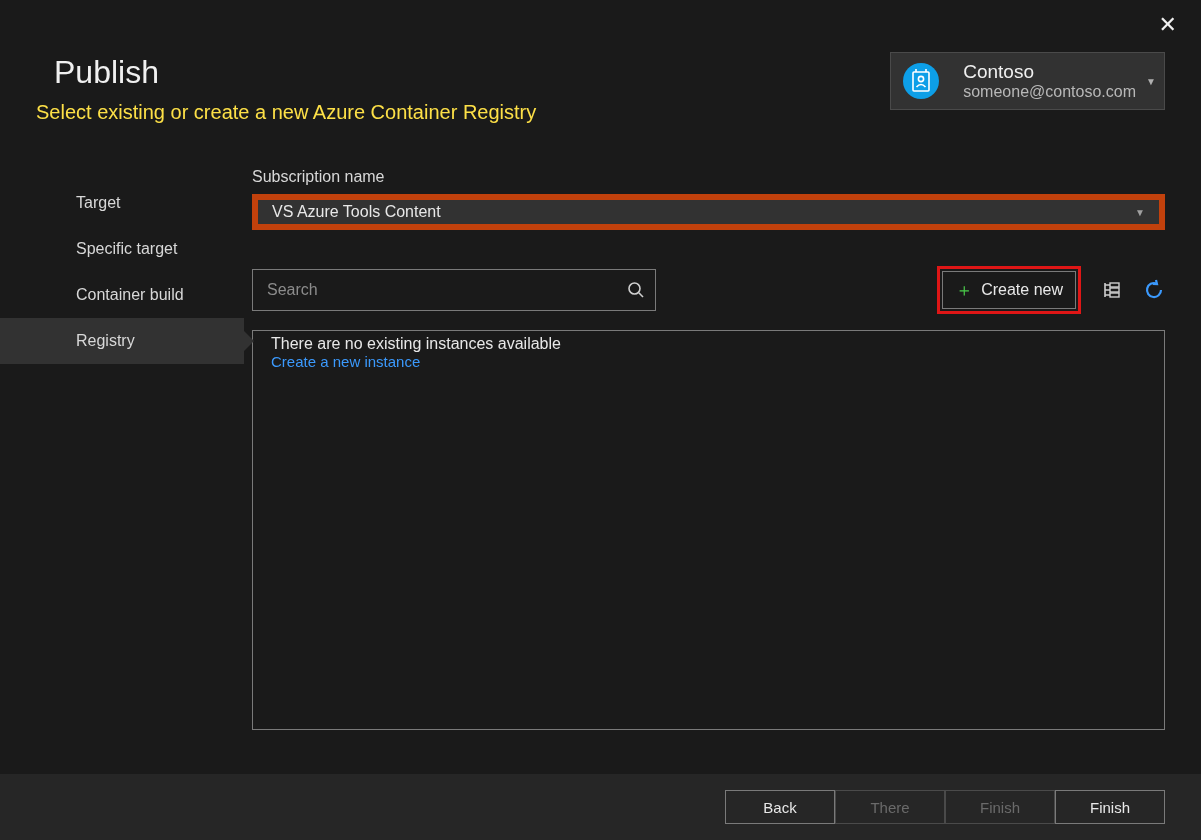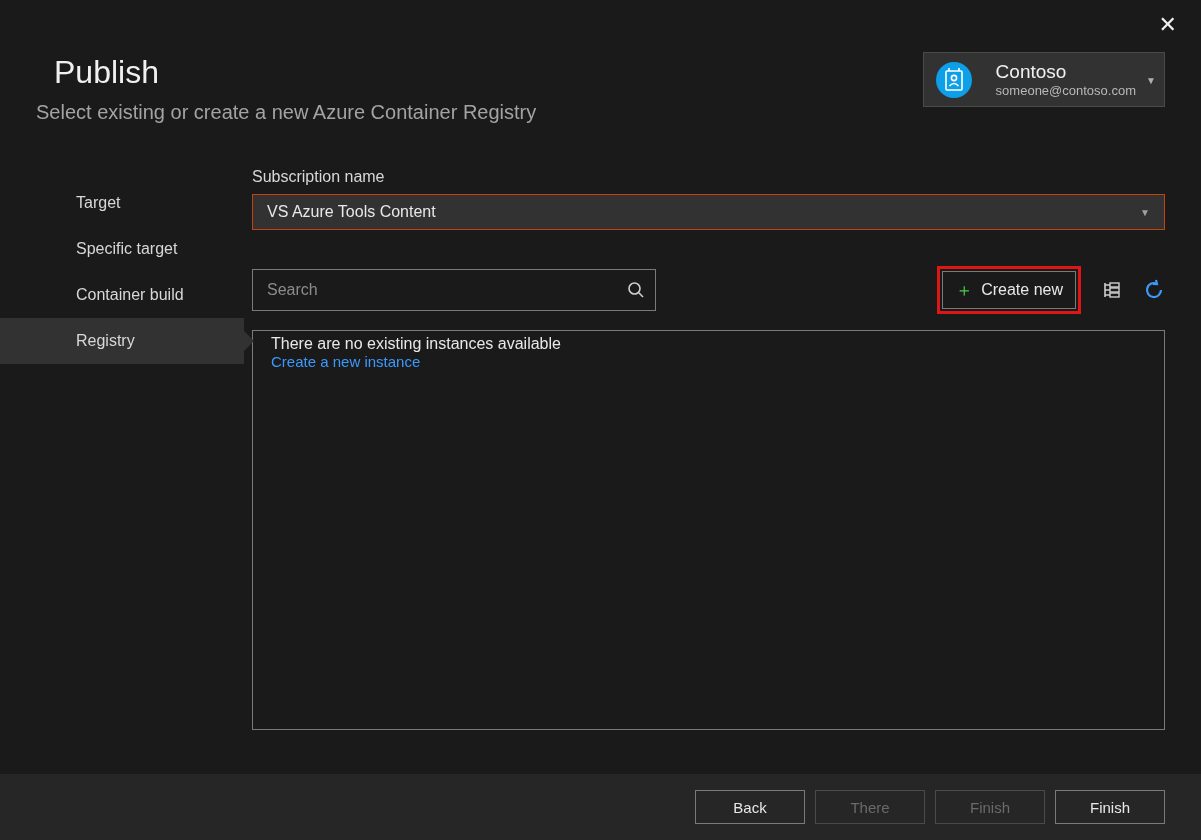--- a/index.html
+++ b/index.html
@@ -2,58 +2,58 @@
 <html><head>
 <meta charset="utf-8">
 <style>
   * { box-sizing: border-box; margin: 0; padding: 0; }
   html, body { width: 1201px; height: 840px; background: #1a1a1a; color: #e8e8e8; font-family: "Segoe UI", Arial, sans-serif; overflow: hidden; }
   .dialog { width: 1201px; height: 840px; position: relative; background: #1a1a1a; }
   .close-x { position: absolute; top: 12px; right: 24px; font-size: 22px; color: #f0f0f0; cursor: pointer; }
   .header { padding: 54px 36px 0 36px; display: flex; justify-content: space-between; align-items: flex-start; }
   .title-block { }
   .title { font-size: 32px; font-weight: 300; color: #f0f0f0; margin-left: 18px; }
-  .subtitle { font-size: 20px; font-weight: 300; color: #a3a3a3; margin-top: 10px; }
+  .subtitle { font-size: 20px; font-weight: 300; color: #fde047; margin-top: 10px; }
   .account-box { background: #323232; border: 1px solid #4a4a4a; display: flex; align-items: center; gap: 24px; padding: 8px 28px 8px 12px; position: relative; margin-top: -2px; }
   .account-avatar { width: 36px; height: 36px; border-radius: 50%; background: #0d9fe8; display: flex; align-items: center; justify-content: center; }
   .account-name { font-size: 19px; font-weight: 400; color: #f0f0f0; }
-  .account-email { font-size: 13px; color: #b8b8b8; margin-top: 0px; }
+  .account-email { font-size: 16px; color: #b8b8b8; margin-top: 0px; }
   .account-caret { position: absolute; right: 8px; top: 50%; transform: translateY(-50%); color: #b0b0b0; font-size: 10px; }
 
   .body { display: flex; padding: 44px 36px 0 0; }
   .sidebar { width: 244px; flex-shrink: 0; padding-top: 12px; }
   .side-item { padding: 14px 16px 14px 76px; font-size: 16px; color: #d8d8d8; cursor: pointer; position: relative; }
   .side-item.selected { background: #323232; }
   .side-item.selected::after {
     content: ""; position: absolute; right: -10px; top: 50%; transform: translateY(-50%);
     border-top: 10px solid transparent; border-bottom: 10px solid transparent; border-left: 10px solid #323232;
   }
 
   .main { flex: 1; padding-left: 8px; }
   .field-label { font-size: 16px; color: #d8d8d8; margin-bottom: 8px; }
-  .dropdown { background: #323232; border: 1px solid #c2410c; height: 36px; display: flex; align-items: center; justify-content: space-between; padding: 0 14px; font-size: 16px; color: #e8e8e8; cursor: pointer; }
+  .dropdown { background: #323232; border: 6px solid #c2410c; height: 36px; display: flex; align-items: center; justify-content: space-between; padding: 0 14px; font-size: 16px; color: #e8e8e8; cursor: pointer; }
   .dropdown .caret { font-size: 10px; color: #a0a0a0; }
 
   .row2 { display: flex; align-items: center; gap: 21px; margin-top: 36px; }
   .search-box { width: 404px; height: 42px; border: 1px solid #7a7a7a; background: #1a1a1a; display: flex; align-items: center; padding: 0 10px 0 14px; }
   .search-input { flex: 1; background: transparent; border: none; outline: none; color: #e0e0e0; font-size: 16px; }
   .search-input::placeholder { color: #8c8c8c; }
   .search-icon { color: #cfcfcf; }
   .spacer { flex: 1; }
   .create-new { display: flex; align-items: center; gap: 8px; border: 1px solid #7a7a7a; height: 38px; padding: 0 12px; font-size: 16px; color: #e8e8e8; cursor: pointer; }
   .plus { color: #4ac94a; font-size: 18px; line-height: 1; }
   .highlight-wrap { border: 3px solid #df1616; padding: 2px; }
   .tree-icon { color: #cfcfcf; cursor: pointer; }
   .refresh-icon { color: #3b99fc; cursor: pointer; }
 
   .instances { border: 1px solid #7a7a7a; margin-top: 16px; height: 400px; padding: 4px 18px; }
   .empty-msg { font-size: 16px; color: #e8e8e8; }
   .create-link { font-size: 15px; color: #3b99fc; cursor: pointer; display: inline-block; }
 
-  .footer { position: absolute; bottom: 0; left: 0; right: 0; height: 66px; background: #262626; display: flex; align-items: center; justify-content: flex-end; gap: 10px; padding: 0 36px; }
+  .footer { position: absolute; bottom: 0; left: 0; right: 0; height: 66px; background: #262626; display: flex; align-items: center; justify-content: flex-end; padding: 0 36px; }
   .btn { width: 110px; height: 34px; border: 1px solid #7a7a7a; background: transparent; color: #e8e8e8; font-size: 15px; cursor: pointer; }
   .btn.disabled { color: #6a6a6a; border-color: #4a4a4a; cursor: default; }
   svg { display: block; }
 </style>
 </head>
 <body>
 
 <div class="dialog">
 
   <div class="close-x">✕</div>

